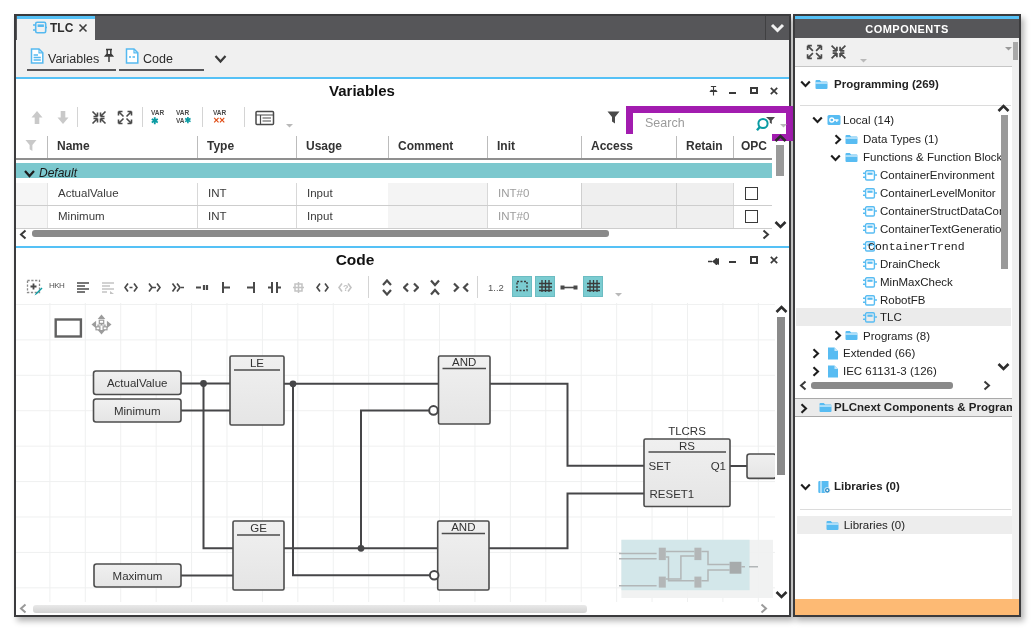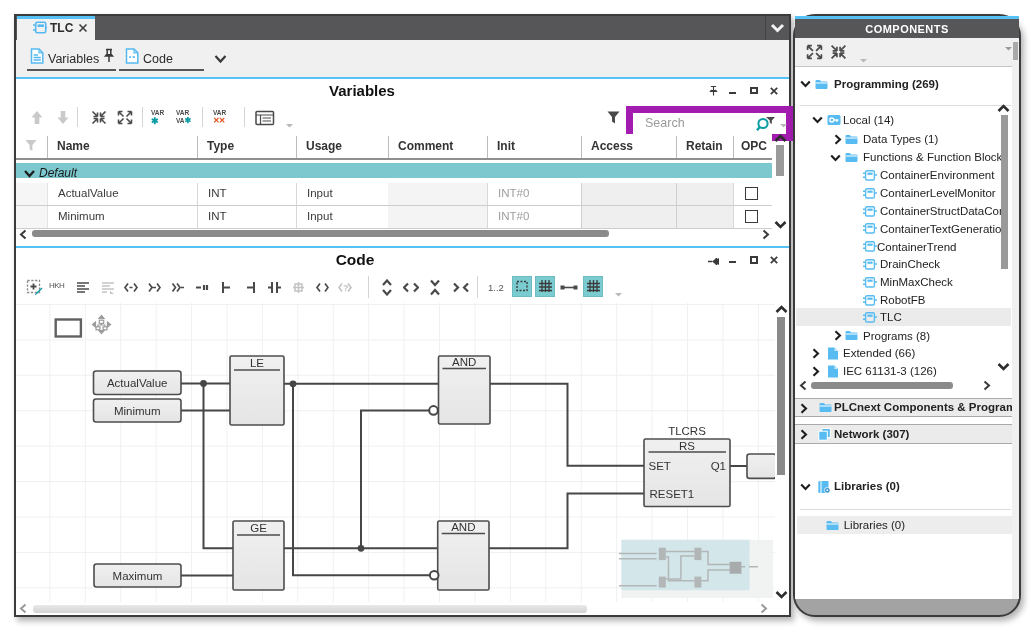--- a/index.html
+++ b/index.html
@@ -1,18 +1,18 @@
 <!DOCTYPE html>
 <html><head>
 <meta charset="utf-8">
 <style>
 html,body{margin:0;padding:0;width:1031px;height:632px;background:#fff;overflow:hidden;
  font-family:"Liberation Sans",sans-serif;}
 .a{position:absolute;}
-.win{position:absolute;border:2px solid #3b3b3d;background:#a3a3a3;
+.win{position:absolute;border:2px solid #3b3b3d;background:#fdba74;
  box-shadow:3px 4px 6px rgba(0,0,0,.30);}
 svg{display:block;}
 .ico{position:absolute;}
 </style>
 </head>
 <body>
 
 <div class="win" id="w1" style="left:14px;top:14px;width:773px;height:599px;">
 
  <div class="a" style="left:0;top:0;width:773px;height:24px;background:#565659;"></div>
@@ -404,21 +404,21 @@
   <svg class="ico" style="left:759px;top:57px" width="13" height="9">
         <path d="M1.5,7 L6.5,2 L11.5,7" fill="none" stroke="#2d2d2d" stroke-width="2.6"></path>
       </svg>
   <div class="a" style="left:761px;top:68.5px;width:8px;height:158px;background:#8a8a8a;"></div>
   <svg class="ico" style="left:759px;top:341.5px" width="13" height="9">
         <path d="M1.5,2 L6.5,7 L11.5,2" fill="none" stroke="#2d2d2d" stroke-width="2.6"></path>
       </svg>
  </div>
 </div>
 
-<div class="win" id="w2" style="left:793px;top:14px;width:224px;height:599px;border-radius:22px;">
+<div class="win" id="w2" style="left:793px;top:14px;width:224px;height:599px;">
  <div class="a" style="left:0;top:0;width:224px;height:3px;background:#55c1f6;"></div>
  <div class="a" style="left:0;top:3px;width:224px;height:19px;background:#565659;text-align:center;">
    <span style="font-size:11px;font-weight:bold;color:#fff;letter-spacing:.45px;line-height:19px;">COMPONENTS</span>
  </div>
  <div class="a" id="ctoolbar" style="left:0;top:22px;width:224px;height:29px;background:#f0f0f0;border-bottom:1px solid #c6c6c6;box-sizing:border-box;">
   <svg class="ico" style="left:11px;top:6px" width="17" height="16" viewBox="0 0 16 15">
     <g stroke="#4a4a4a" stroke-width="1.6" fill="none">
           <path d="M1.5,1.5 L6.5,6.5 M1.5,1.5 H5.5 M1.5,1.5 V5.5"></path>
           <path d="M14.5,1.5 L9.5,6.5 M14.5,1.5 H10.5 M14.5,1.5 V5.5"></path>
           <path d="M1.5,13.5 L6.5,8.5 M1.5,13.5 H5.5 M1.5,13.5 V9.5"></path>
@@ -533,21 +533,21 @@
         <span style="position:absolute;left:85px;">ContainerTextGeneration</span>
       </div>
   <div class="a" style="left:0;top:170.5px;height:18px;line-height:18px;">
 <span style="position:absolute;left:68px;top:3.5px;">
           <svg width="14" height="11" viewBox="0 0 14 11">
             <rect x="2.6" y="0.8" width="8.8" height="9.2" rx="1.2" fill="none" stroke="#58bcf2" stroke-width="1.4"></rect>
             <rect x="4.4" y="2.6" width="5.2" height="2.2" fill="#58bcf2"></rect>
             <path d="M0,3.2 H2.6 M0,7.2 H2.6 M11.4,5 H14" stroke="#58bcf2" stroke-width="1.5"></path>
           </svg>
         </span>
-        <span style="position:absolute;left:82px;">ContainerTrend</span>
+        <span style="position:absolute;left:73px;font-family:Liberation Mono, monospace;">ContainerTrend</span>
       </div>
   <div class="a" style="left:0;top:188px;height:18px;line-height:18px;">
 <span style="position:absolute;left:68px;top:3.5px;">
           <svg width="14" height="11" viewBox="0 0 14 11">
             <rect x="2.6" y="0.8" width="8.8" height="9.2" rx="1.2" fill="none" stroke="#58bcf2" stroke-width="1.4"></rect>
             <rect x="4.4" y="2.6" width="5.2" height="2.2" fill="#58bcf2"></rect>
             <path d="M0,3.2 H2.6 M0,7.2 H2.6 M11.4,5 H14" stroke="#58bcf2" stroke-width="1.5"></path>
           </svg>
         </span>
         <span style="position:absolute;left:85px;">DrainCheck</span>
@@ -639,32 +639,20 @@
         <svg class="ico" style="left:5px;top:4px" width="8" height="11">
           <path d="M1.5,1.2 L6,5.5 L1.5,9.8" stroke="#1d1d1d" stroke-width="2.1" fill="none"></path>
         </svg>
         <span style="position:absolute;left:23.7px;top:3px;">
           <svg width="13" height="11" viewBox="0 0 13 11">
             <path d="M0.5,2 a1,1 0 0 1 1,-1 H4.8 l1.3,1.6 H11.5 a1,1 0 0 1 1,1 V9 a1,1 0 0 1 -1,1 H1.5 a1,1 0 0 1 -1,-1 Z" fill="#58bcf2"></path>
             <path d="M0.5,4 H12.5" stroke="#ffffff" stroke-width="1"></path>
           </svg>
         </span>
         <span style="position:absolute;left:39px;">PLCnext Components &amp; Programs</span>
-      </div>
-  <div class="a" style="left:0;top:356.7px;width:217px;height:20px;background:#ebebeb;border-top:1px solid #a9a9a9;border-bottom:1px solid #a9a9a9;box-sizing:border-box;line-height:18px;font-weight:bold;">
-        <svg class="ico" style="left:5px;top:4.5px" width="8" height="11">
-          <path d="M1.5,1.2 L6,5.5 L1.5,9.8" stroke="#1d1d1d" stroke-width="2.1" fill="none"></path>
-        </svg>
-        <span style="position:absolute;left:23px;top:3px;">
-          <svg width="13" height="13" viewBox="0 0 13 13">
-            <rect x="3.8" y="0.5" width="8.5" height="9" fill="#58bcf2" stroke="#fff" stroke-width="1"></rect>
-            <rect x="0.8" y="3.2" width="8.5" height="9" fill="#58bcf2" stroke="#fff" stroke-width="1"></rect>
-          </svg>
-        </span>
-        <span style="position:absolute;left:39px;">Network (307)</span>
       </div>
   <div class="a" style="left:0;top:409px;width:217px;height:21px;line-height:21px;font-weight:bold;">
         <svg class="ico" style="left:5px;top:6.5px" width="11" height="8">
           <path d="M1.2,1.5 L5.5,6 L9.8,1.5" stroke="#1d1d1d" stroke-width="2.1" fill="none"></path>
         </svg>
         <span style="position:absolute;left:23px;top:4px;">
           <svg width="13" height="14" viewBox="0 0 13 14">
             <path d="M1.5,1 H10.5 V13 H1.5 a1.2,1.2 0 0 1 -1.2,-1.2 V2.2 A1.2,1.2 0 0 1 1.5,1 Z" fill="#58bcf2"></path>
             <path d="M3,1 V13" stroke="#fff" stroke-width="1"></path>
             <circle cx="9.3" cy="10.3" r="2.8" fill="#2e8fc9" stroke="#fff" stroke-width="0.8"></circle>

